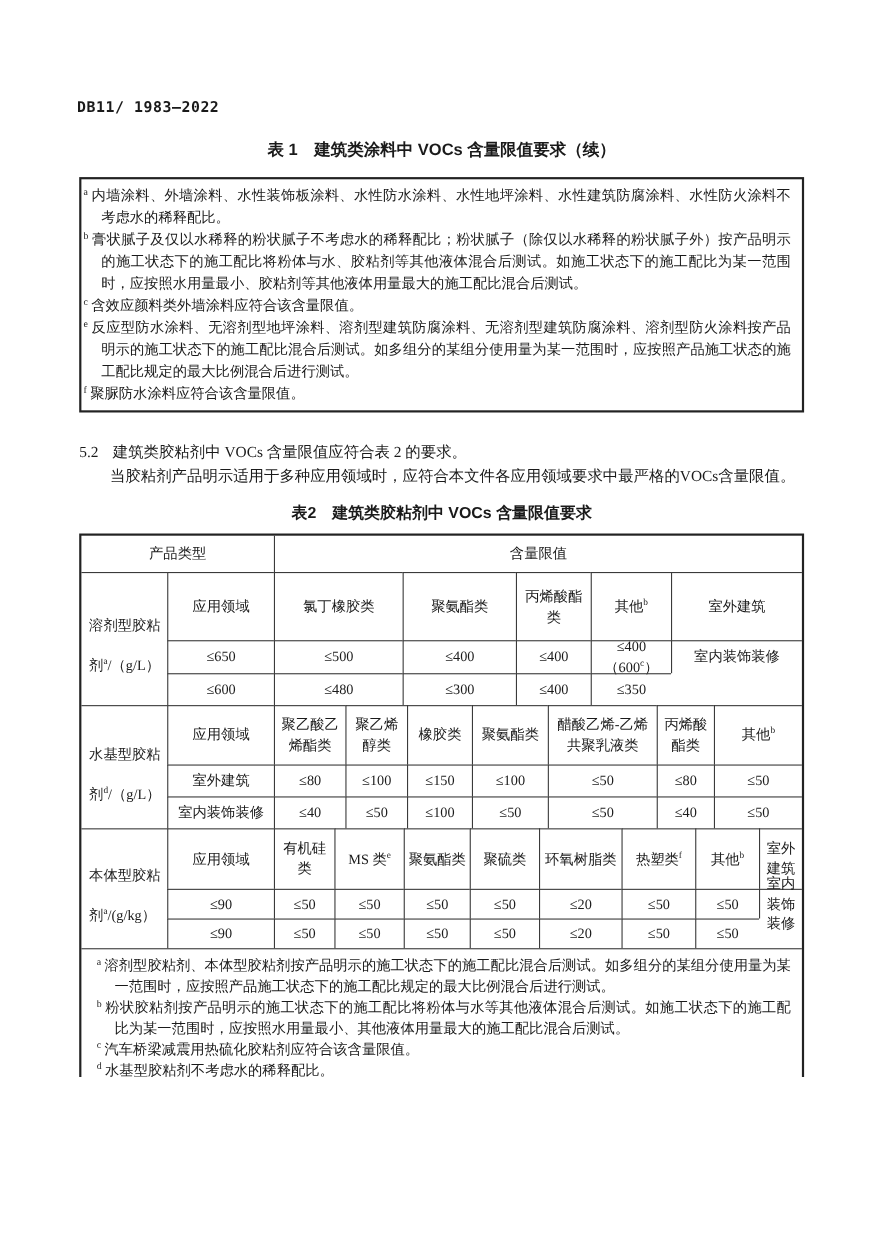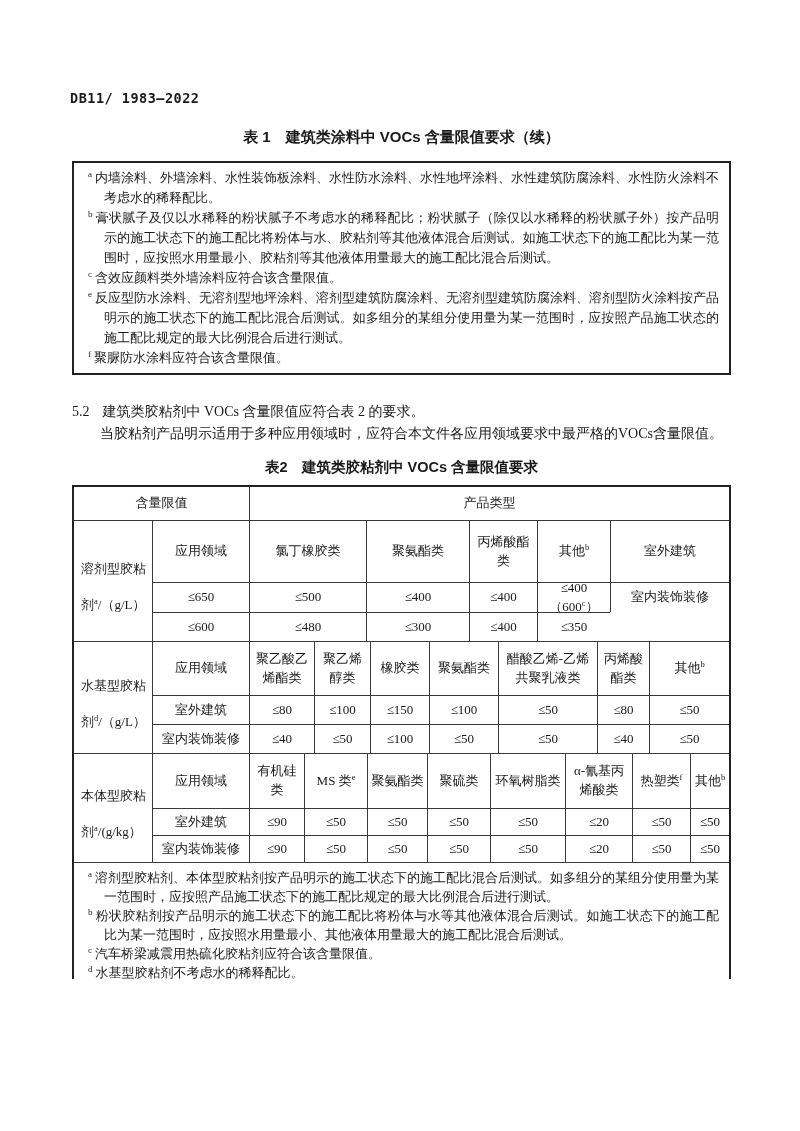--- a/index.html
+++ b/index.html
@@ -5,21 +5,21 @@
   html,body{margin:0;padding:0;background:#ffffff;}
   .page{position:relative;width:800px;height:979px;background:#ffffff;overflow:hidden;
         font-family:"Liberation Serif","DejaVu Serif",serif;color:#1a1a1a;}
   .doc-number{margin:90px 0 0 70px;font-family:"DejaVu Sans Mono",monospace;
               font-size:13.5px;font-weight:700;letter-spacing:.5px;line-height:16px;}
   .t-title{width:659px;margin:22px 0 0 72px;text-align:center;
            font-family:"Liberation Sans","DejaVu Sans",sans-serif;
            font-weight:700;font-size:15px;line-height:18px;}
   .t2-title{margin-top:13px;font-size:14.5px;}
   .notes-box{box-sizing:border-box;width:659px;margin:15px 0 0 72px;
-             border:2px solid #222;padding:5px 10px 5px 14px;}
+             border:2px solid #222;padding:5px 10px 5px 2px;}
   .note{margin:0;font-size:13px;line-height:20px;text-align:justify;
         padding-left:16px;text-indent:-16px;}
   .note sup{font-size:9px;line-height:0;margin-right:3px;}
   .clause{width:659px;margin:26px 0 0 72px;}
   .clause p{margin:0;font-size:14px;line-height:22px;text-align:justify;}
   .clause .num{margin-right:13px;}
   .clause .ind{text-indent:2em;}
   .t2{box-sizing:border-box;width:659px;margin:9px 0 0 72px;border:2px solid #222;}
   .sec{display:grid;width:655px;}
   .r1{grid-template-columns:175px 480px;grid-template-rows:33px;}
@@ -59,22 +59,22 @@
   <div class="clause">
     <p><span class="num">5.2</span><span>建筑类胶粘剂中 VOCs 含量限值应符合表 2 的要求。</span></p>
     <p class="ind">当胶粘剂产品明示适用于多种应用领域时，应符合本文件各应用领域要求中最严格的VOCs含量限值。</p>
   </div>
 
   <div class="t-title t2-title">表2　建筑类胶粘剂中 VOCs 含量限值要求</div>
 
   <div class="t2">
 
     <div class="sec r1">
+      <div class="c">产品类型</div>
       <div class="c">含量限值</div>
-      <div class="c">产品类型</div>
     </div>
 
     <div class="sec g1">
       <div class="c lab">
           <span class="labw"><span>溶剂型胶粘剂</span><sup>a</sup><span>/（g/L）</span></span>
         </div>
       <div class="c">应用领域</div>
       <div class="c">
           <span><span>氯丁橡胶类</span><sup></sup></span>
         </div>
@@ -167,23 +167,20 @@
           <span><span>MS 类</span><sup>e</sup></span>
         </div>
       <div class="c">
           <span><span>聚氨酯类</span><sup></sup></span>
         </div>
       <div class="c">
           <span><span>聚硫类</span><sup></sup></span>
         </div>
       <div class="c">
           <span><span>环氧树脂类</span><sup></sup></span>
-        </div>
-      <div class="c">
-          <span><span>α-氰基丙烯酸类</span><sup></sup></span>
         </div>
       <div class="c">
           <span><span>热塑类</span><sup>f</sup></span>
         </div>
       <div class="c">
           <span><span>其他</span><sup>b</sup></span>
         </div>
       <div class="c">室外建筑</div>
       <div class="c">≤90</div>
       <div class="c">≤50</div>

